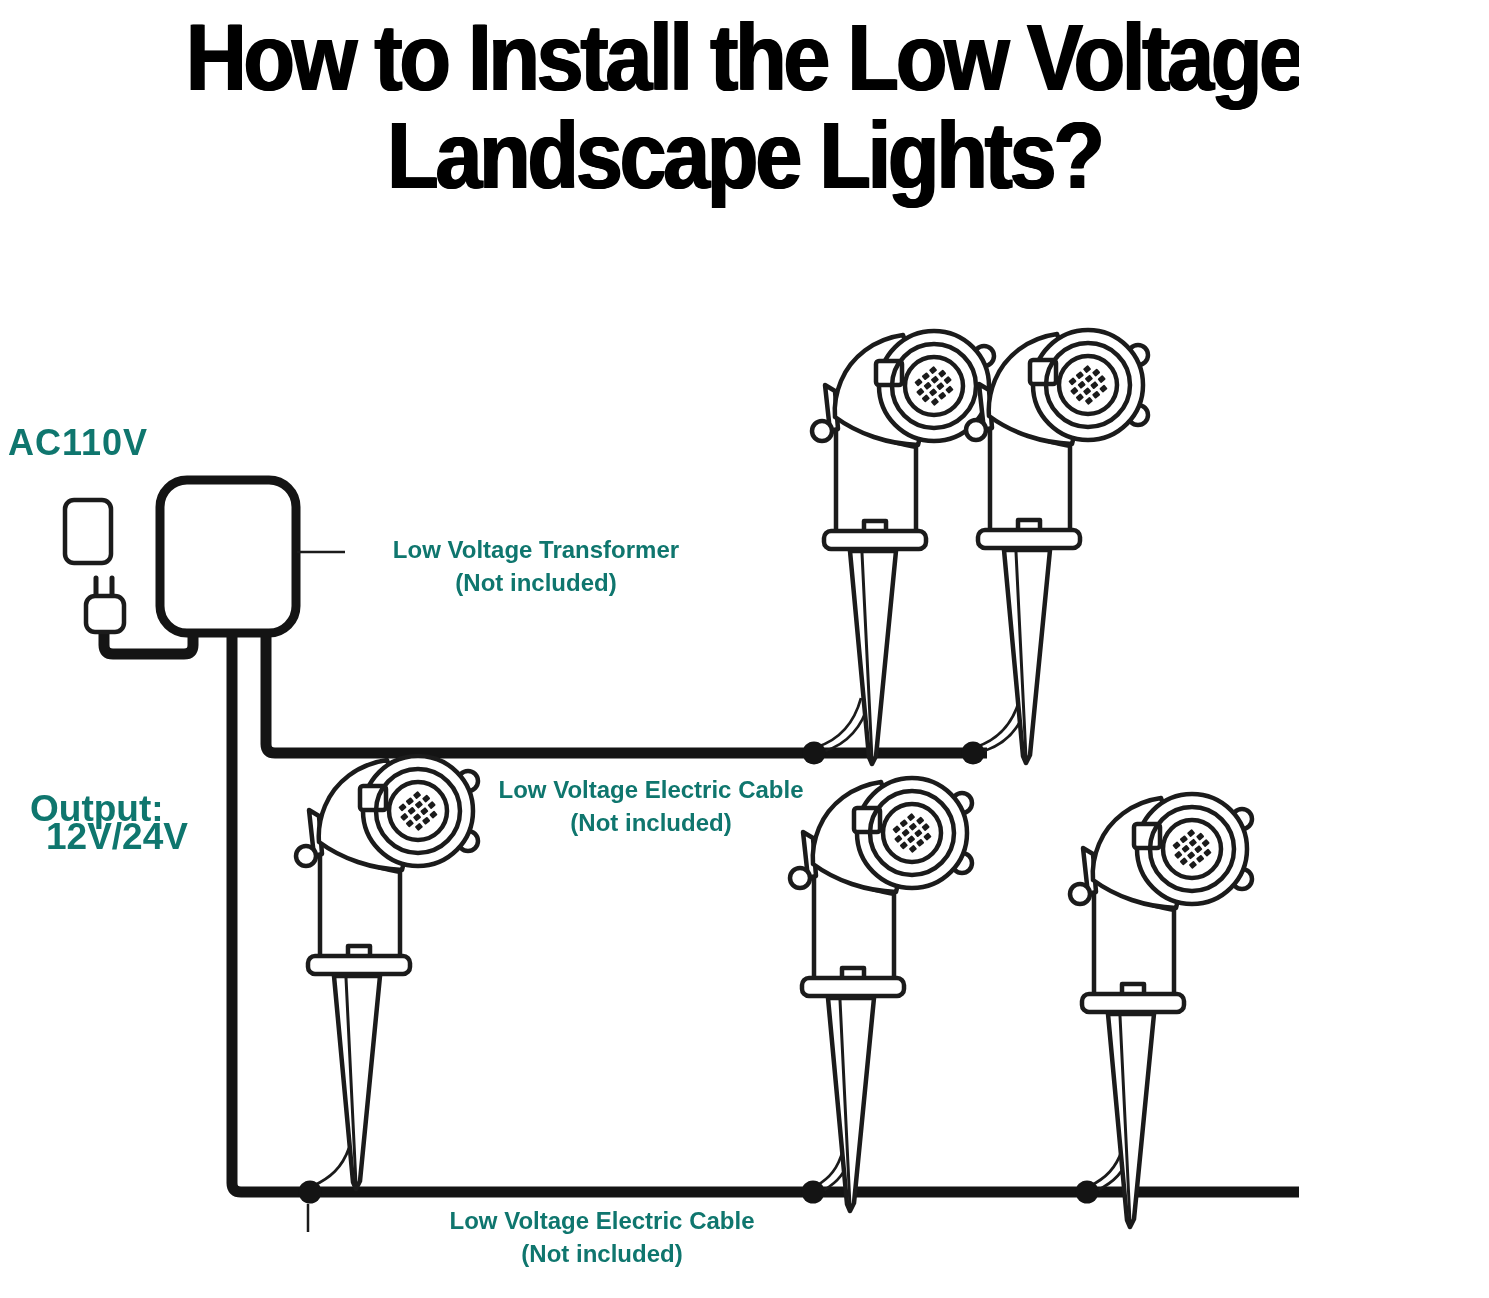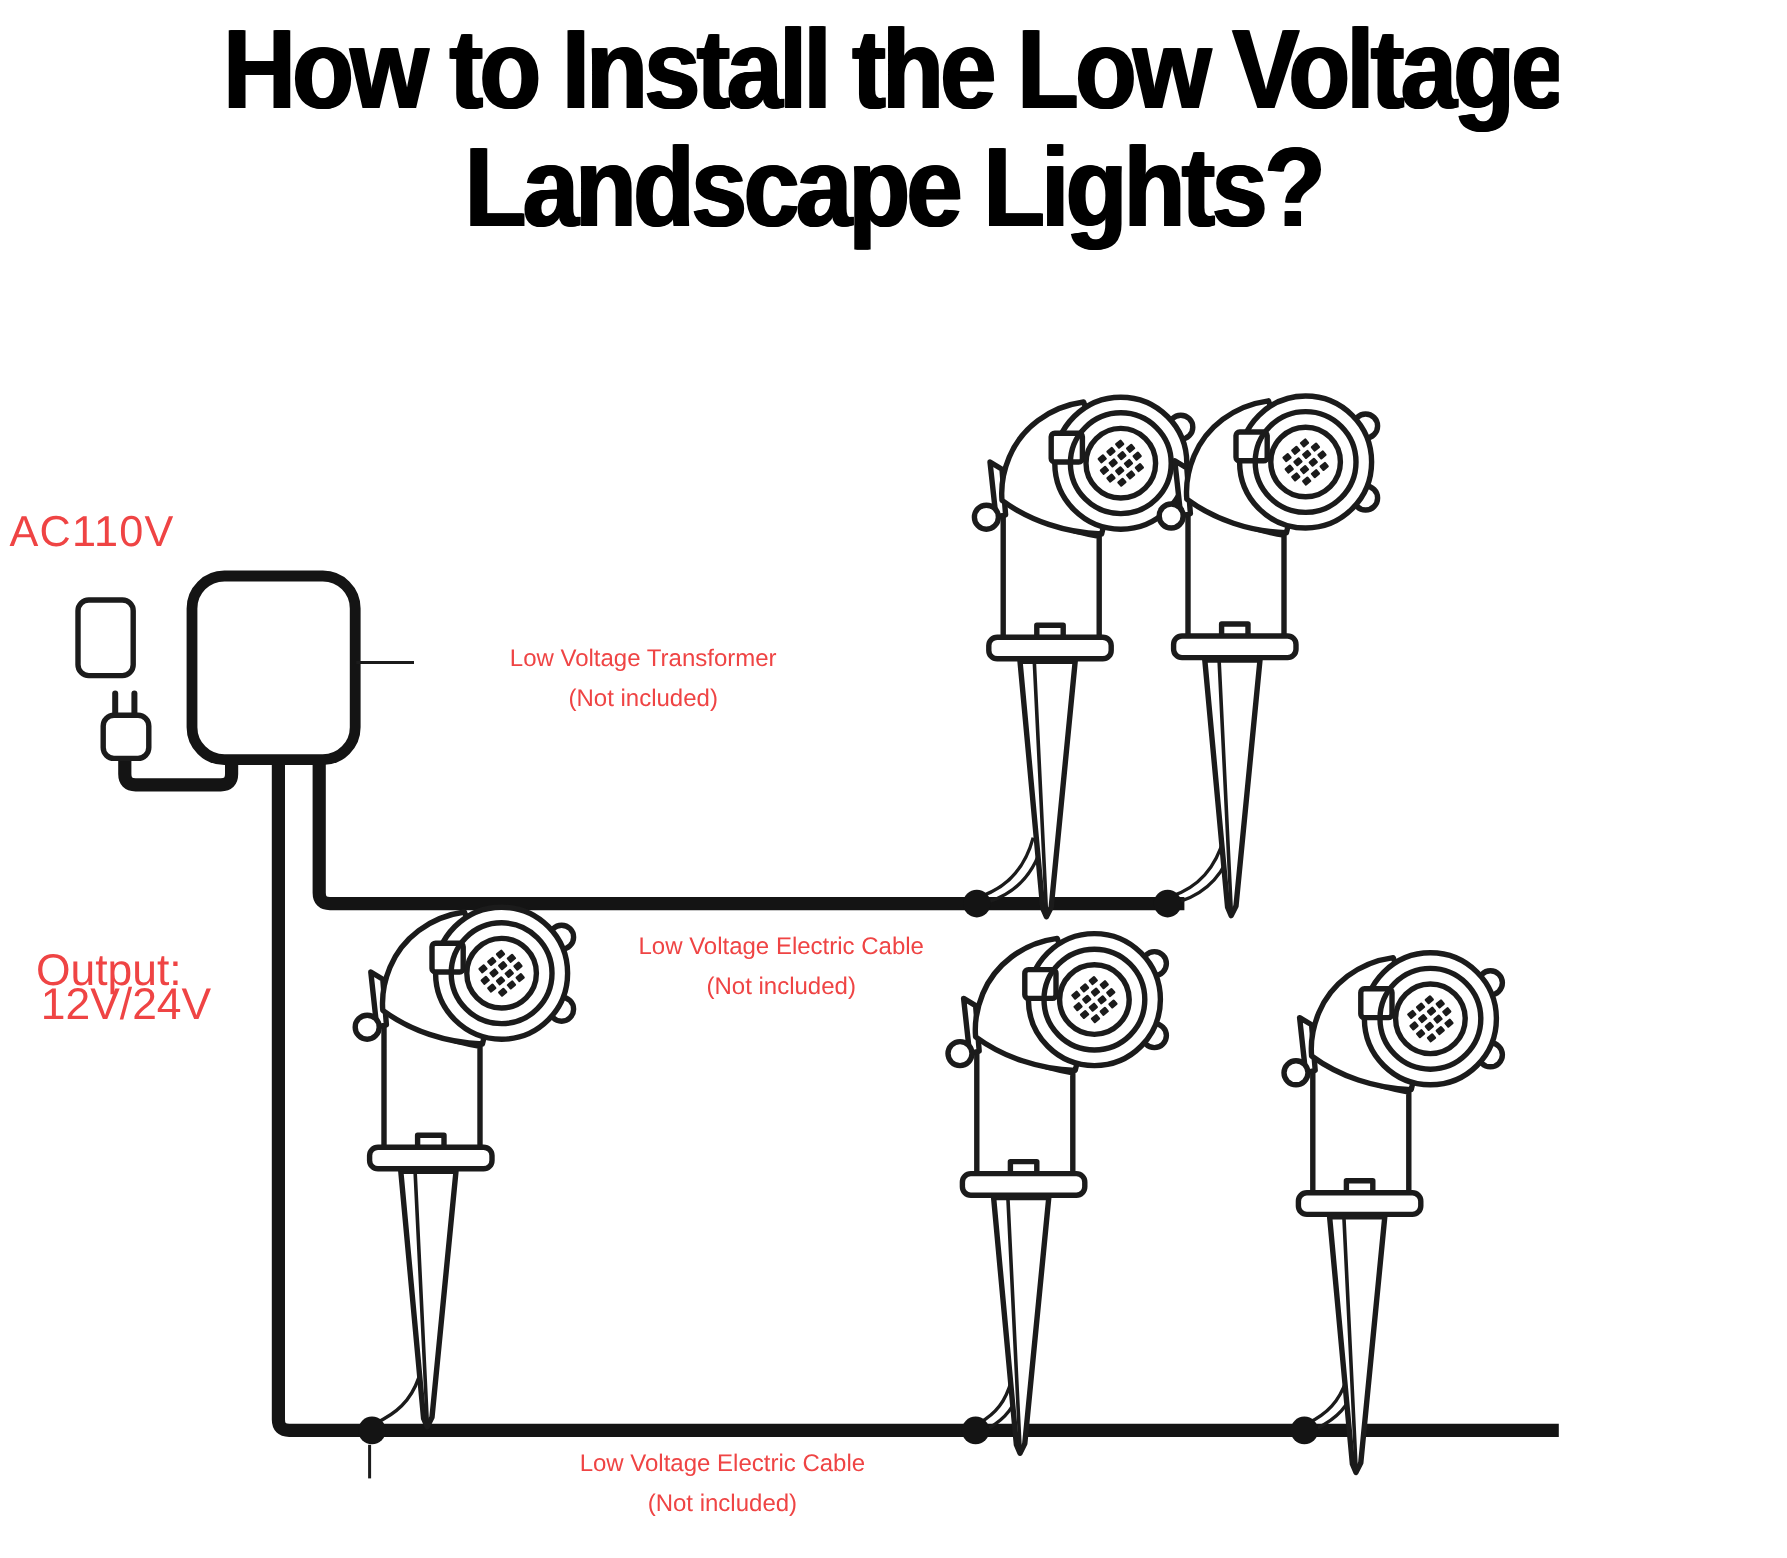--- a/index.html
+++ b/index.html
@@ -4,36 +4,36 @@
 <style>
   html,body{margin:0;padding:0;background:#fff;}
   #stage{
     position:relative;
     width:1299px;height:1298px;
     background:#ffffff;
     overflow:hidden;
     font-family:"Liberation Sans","DejaVu Sans",sans-serif;
   }
   #artwork{position:absolute;left:0;top:0;width:1489px;height:1298px;}
-  .txt{position:absolute;color:#ef4444;font-weight:400;white-space:nowrap;}
+  .txt{position:absolute;color:#0f766e;font-weight:700;white-space:nowrap;}
   .title-line{
     left:0;width:1489px;text-align:center;
     font-size:84px;font-weight:800;color:#000;
     letter-spacing:-3px;
     transform:scaleY(1.12);transform-origin:center top;
     text-shadow:1px 0 0 #000,-1px 0 0 #000;
   }
   #title-line1{top:4px;}
   #title-line2{top:102px;}
-  .lbl{font-size:20px;line-height:33px;}
+  .lbl{font-size:24px;line-height:33px;}
   .lbl-center{text-align:center;}
   #ac-label{left:8px;top:422px;font-size:36px;letter-spacing:1px;}
   #transformer-label{left:338px;top:533px;width:396px;}
   #output-label-1{left:30px;top:788px;font-size:37px;}
-  #output-label-2{left:34px;top:816px;font-size:37px;}
+  #output-label-2{left:46px;top:816px;font-size:37px;}
   #cable-label-mid{left:455px;top:773px;width:392px;}
   #cable-label-bottom{left:406px;top:1204px;width:392px;}
   #connector-label{left:204px;top:1232px;width:200px;}
 </style>
 </head>
 <body>
 
 <div id="stage">
 
   <svg id="artwork" viewBox="0 0 1489 1298" xmlns="http://www.w3.org/2000/svg">

